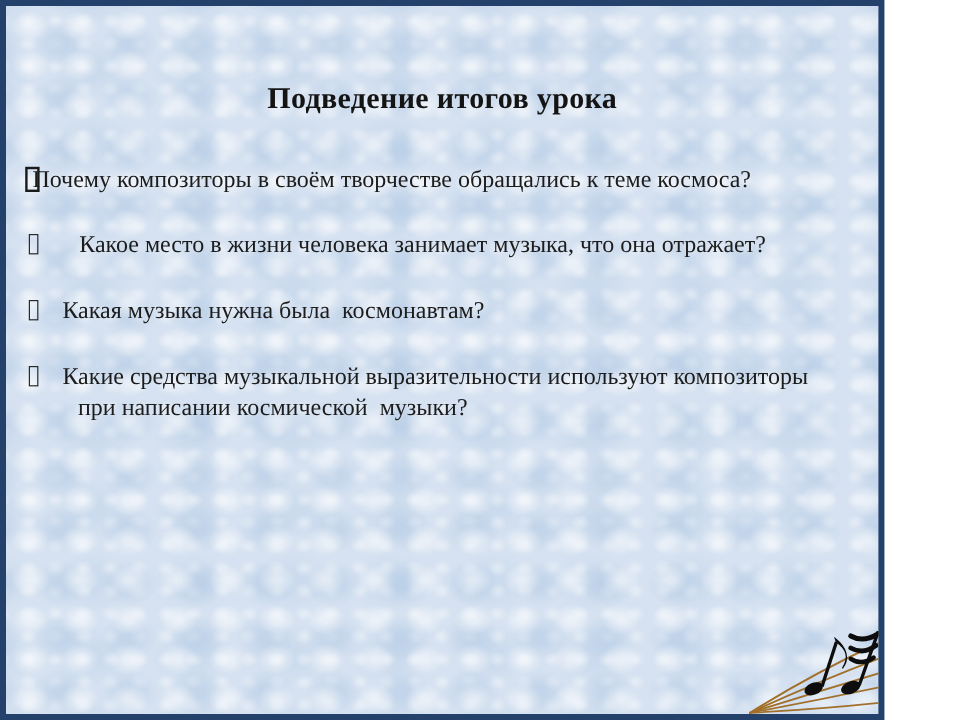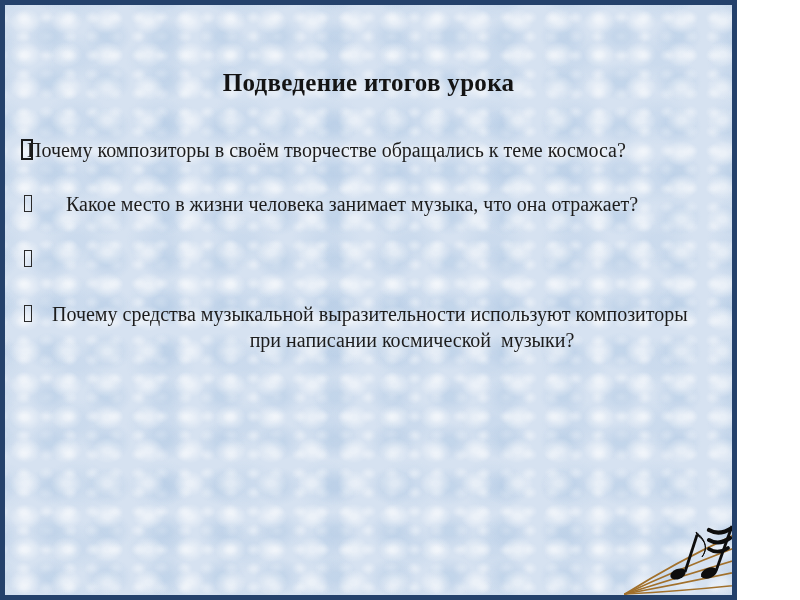--- a/index.html
+++ b/index.html
@@ -34,21 +34,21 @@
     box-sizing:border-box;
     background:transparent;
   }
   .marker.lg{left:16px;top:134px;width:12px;height:21px;border:2.5px solid #1a1a1a;}
   .marker.sm{left:19px;width:8px;height:17px;border:1.3px solid #2a2a2a;}
   #m2{top:190px;} #m3{top:245px;} #m4{top:300px;}
   #b1{left:22px;top:133px;width:720px;}
   #b2{left:61px;top:187px;width:720px;}
   #b3{left:47px;top:242px;width:720px;}
   #b4{left:47px;top:296px;width:720px;line-height:26px;}
-  #b4 .line2{text-align:center;}
+  #b4 .line2{margin-left:13px;}
   .music{position:absolute;left:598px;top:480px;width:200px;height:115px;}
 </style>
 </head>
 <body>
 
 <div class="slide">
 
   <div class="title">
     <span>Подведение итогов урока</span>
   </div>
@@ -57,24 +57,27 @@
   <div class="bullet" id="b1">
     <span class="txt">Почему композиторы в своём творчестве обращались к теме космоса?</span>
   </div>
 
   <span class="marker sm" id="m2"></span>
   <div class="bullet" id="b2">
     <span class="txt">Какое место в жизни человека занимает музыка, что она отражает?</span>
   </div>
 
   <span class="marker sm" id="m3"></span>
+  <div class="bullet" id="b3">
+    <span class="txt">Какая музыка нужна была  космонавтам?</span>
+  </div>
 
   <span class="marker sm" id="m4"></span>
   <div class="bullet" id="b4">
-    <div class="txt">Почему средства музыкальной выразительности используют композиторы</div>
+    <div class="txt">Какие средства музыкальной выразительности используют композиторы</div>
     <div class="txt line2">при написании космической  музыки?</div>
   </div>
 
   <svg class="music" viewBox="0 0 200 115" aria-hidden="true">
 
     <g stroke="#a1702b" fill="none" stroke-linecap="round">
       <path d="M22,109 Q100,60 192,24" stroke-width="1.7"></path>
       <path d="M22,109 Q102,72 195,40" stroke-width="1.6"></path>
       <path d="M22,109 Q105,83 197,56" stroke-width="1.6"></path>
       <path d="M22,109 Q108,93 198,73" stroke-width="1.5"></path>

